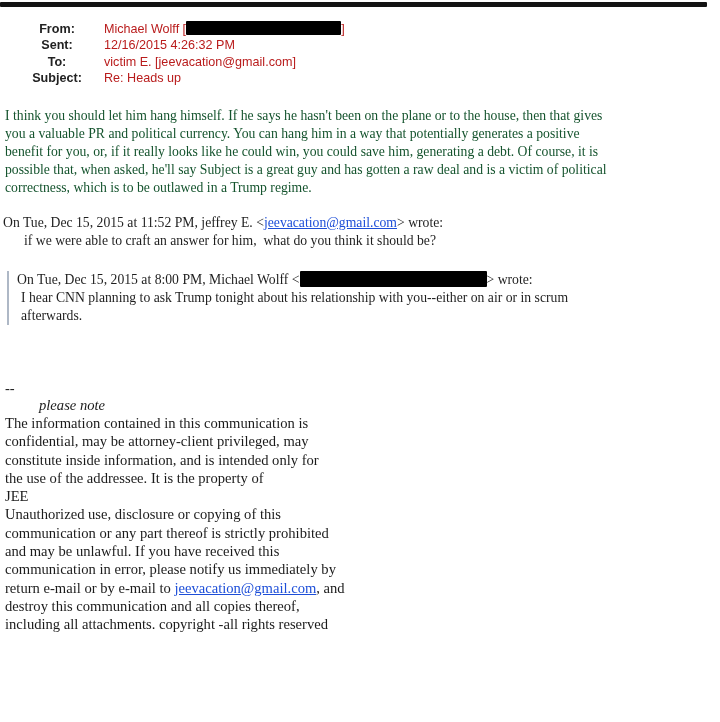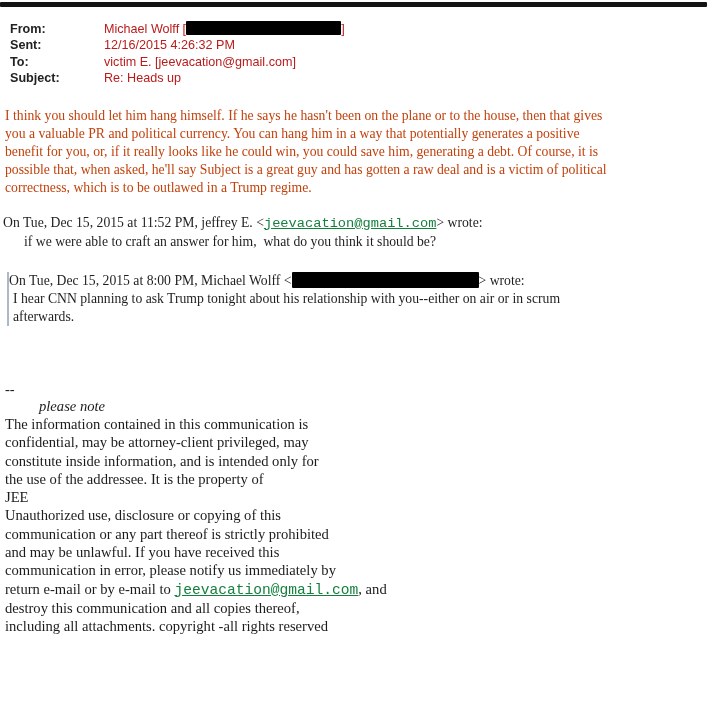--- a/index.html
+++ b/index.html
@@ -28,60 +28,60 @@
     font-family: "Liberation Sans", sans-serif;
     font-size: 12.6px;
     line-height: 16.4px;
     color: #2a2a2a;
   }
   .hrow { display: flex; white-space: pre; }
   .hlabel {
     width: 94px;
     font-weight: bold;
     color: #222222;
+    text-align: center;
   }
   .hvalue { color: #b91c1c; }
   .importance-row { margin-top: 15px; }
   .redaction {
     display: inline-block;
     background: #000000;
     vertical-align: middle;
     margin-top: -3px;
   }
   .redaction-from { width: 155px; height: 14px; border-radius: 1px; }
   .redaction-q2 { width: 187px; height: 16px; border-radius: 1px; }
   
   .serif { font-family: "Liberation Serif", "DejaVu Serif", serif; }
   .body-par {
     margin: 20px 10px 0 5px;
     font-size: 13.7px;
     line-height: 18px;
-    color: #c2410c;
+    color: #14532d;
   }
   .tline { white-space: pre; }
   
   .quote1 {
     margin: 17px 0 0 3px;
     font-size: 13.7px;
     line-height: 18px;
   }
   .quote1 .qbody { margin-left: 21px; }
   .quote2 {
     margin: 21px 0 16px 7px;
     border-left: 2px solid #aeb8c6;
-    padding-left: 0;
+    padding-left: 8px;
     font-size: 13.7px;
     line-height: 18px;
   }
   .quote2 .qbody { margin-left: 4px; }
   a.mail-link {
-    color: #15803d;
+    color: #1d4ed8;
     text-decoration: underline;
     cursor: pointer;
-    font-family: Liberation Mono, monospace;
   }
   
   .signature {
     margin: 55px 0 0 5px;
     font-size: 14.6px;
     line-height: 18.3px;
     color: #1b1b1b;
   }
   .sig-sep { line-height: 16px; }
   .sig-note { margin-left: 34px; font-style: italic; }

